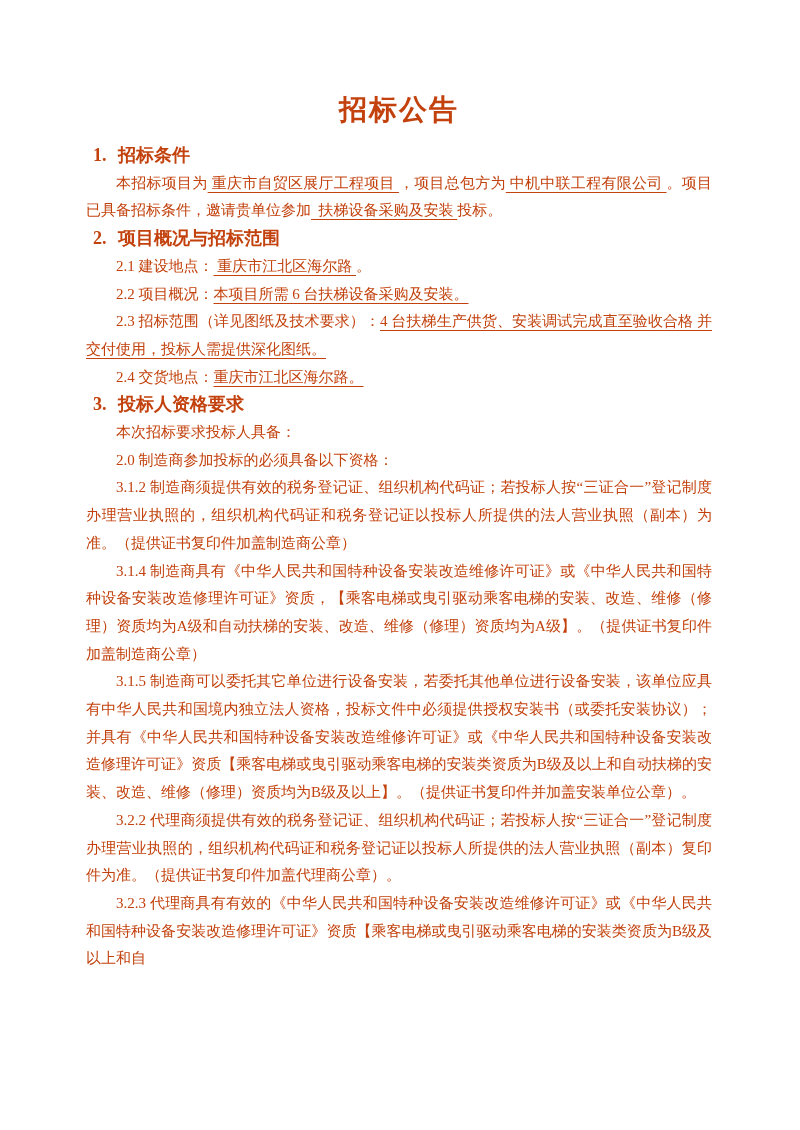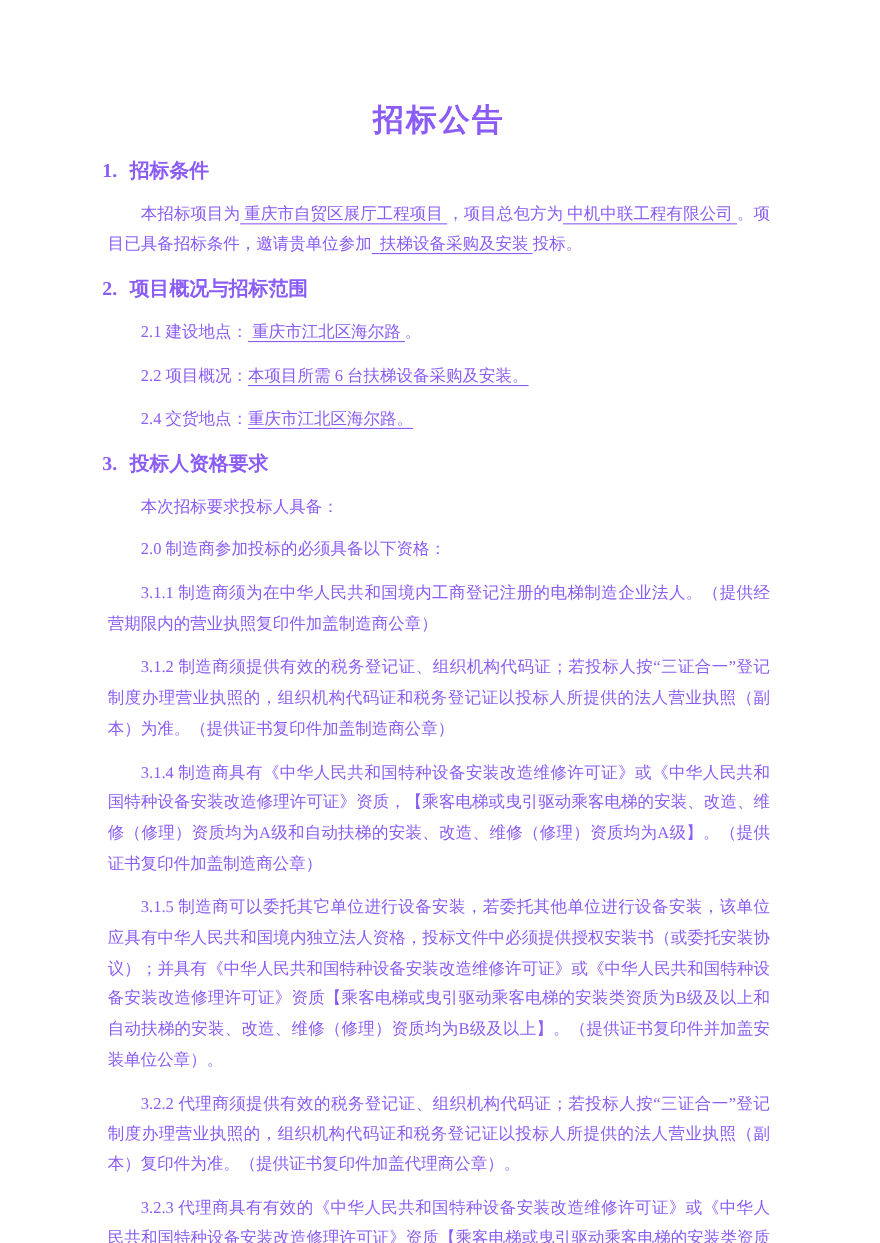--- a/index.html
+++ b/index.html
@@ -31,50 +31,50 @@
     font-size: 18px;
     line-height: 27.7px;
     padding-left: 7px;
     white-space: pre-wrap;
   }
   .sec-num {
     display: inline-block;
     min-width: 25px;
   }
   .para {
-    margin: 12px;
+    margin: 0;
     font-size: 15px;
     line-height: 27.7px;
     text-align: justify;
     text-indent: 2em;
     white-space: pre-wrap;
     word-break: break-all;
   }
   .run { text-decoration: none; }
   .run.u {
     text-decoration: underline;
     text-underline-offset: 4px;
     text-decoration-thickness: 1px;
   }
 </style>
 </head>
 <body>
 
-<div class="page" style="background: rgb(255, 255, 255); color: #8b5cf6;">
+<div class="page" style="background: rgb(255, 255, 255); color: #c2410c;">
   <h1 class="doc-title">招标公告</h1>
   <div id="doc-body">
       <div class="sec-heading"><span class="sec-num">1.</span><span class="sec-title">招标条件</span></div>
       <p class="para"><span class="run">本招标项目为</span><span class="run u"> 重庆市自贸区展厅工程项目 </span><span class="run">，项目总包方为</span><span class="run u"> 中机中联工程有限公司 </span><span class="run">。项目已具备招标条件，邀请贵单位参加</span><span class="run u">  扶梯设备采购及安装 </span><span class="run">投标。</span></p>
       <div class="sec-heading"><span class="sec-num">2.</span><span class="sec-title">项目概况与招标范围</span></div>
       <p class="para"><span class="run">2.1 建设地点：</span><span class="run u"> 重庆市江北区海尔路 </span><span class="run">。</span></p>
       <p class="para"><span class="run">2.2 项目概况：</span><span class="run u">本项目所需 6 台扶梯设备采购及安装。</span></p>
+      <p class="para"><span class="run">2.3 招标范围（详见图纸及技术要求）：</span><span class="run u">4 台扶梯生产供货、安装调试完成直至验收合格 并交付使用，投标人需提供深化图纸。</span></p>
       <p class="para"><span class="run">2.4 交货地点：</span><span class="run u">重庆市江北区海尔路。</span></p>
       <div class="sec-heading"><span class="sec-num">3.</span><span class="sec-title">投标人资格要求</span></div>
       <p class="para"><span class="run">本次招标要求投标人具备：</span></p>
       <p class="para"><span class="run">2.0 制造商参加投标的必须具备以下资格：</span></p>
-      <p class="para"><span class="run">3.1.1 制造商须为在中华人民共和国境内工商登记注册的电梯制造企业法人。（提供经营期限内的营业执照复印件加盖制造商公章）</span></p>
       <p class="para"><span class="run">3.1.2 制造商须提供有效的税务登记证、组织机构代码证；若投标人按“三证合一”登记制度办理营业执照的，组织机构代码证和税务登记证以投标人所提供的法人营业执照（副本）为准。（提供证书复印件加盖制造商公章）</span></p>
       <p class="para"><span class="run">3.1.4 制造商具有《中华人民共和国特种设备安装改造维修许可证》或《中华人民共和国特种设备安装改造修理许可证》资质，【乘客电梯或曳引驱动乘客电梯的安装、改造、维修（修理）资质均为A级和自动扶梯的安装、改造、维修（修理）资质均为A级】。（提供证书复印件加盖制造商公章）</span></p>
       <p class="para"><span class="run">3.1.5 制造商可以委托其它单位进行设备安装，若委托其他单位进行设备安装，该单位应具有中华人民共和国境内独立法人资格，投标文件中必须提供授权安装书（或委托安装协议）；并具有《中华人民共和国特种设备安装改造维修许可证》或《中华人民共和国特种设备安装改造修理许可证》资质【乘客电梯或曳引驱动乘客电梯的安装类资质为B级及以上和自动扶梯的安装、改造、维修（修理）资质均为B级及以上】。（提供证书复印件并加盖安装单位公章）。</span></p>
       <p class="para"><span class="run">3.2.2 代理商须提供有效的税务登记证、组织机构代码证；若投标人按“三证合一”登记制度办理营业执照的，组织机构代码证和税务登记证以投标人所提供的法人营业执照（副本）复印件为准。（提供证书复印件加盖代理商公章）。</span></p>
       <p class="para"><span class="run">3.2.3 代理商具有有效的《中华人民共和国特种设备安装改造维修许可证》或《中华人民共和国特种设备安装改造修理许可证》资质【乘客电梯或曳引驱动乘客电梯的安装类资质为B级及以上和自</span></p>
     </div>
 </div>
 
 </body></html>

